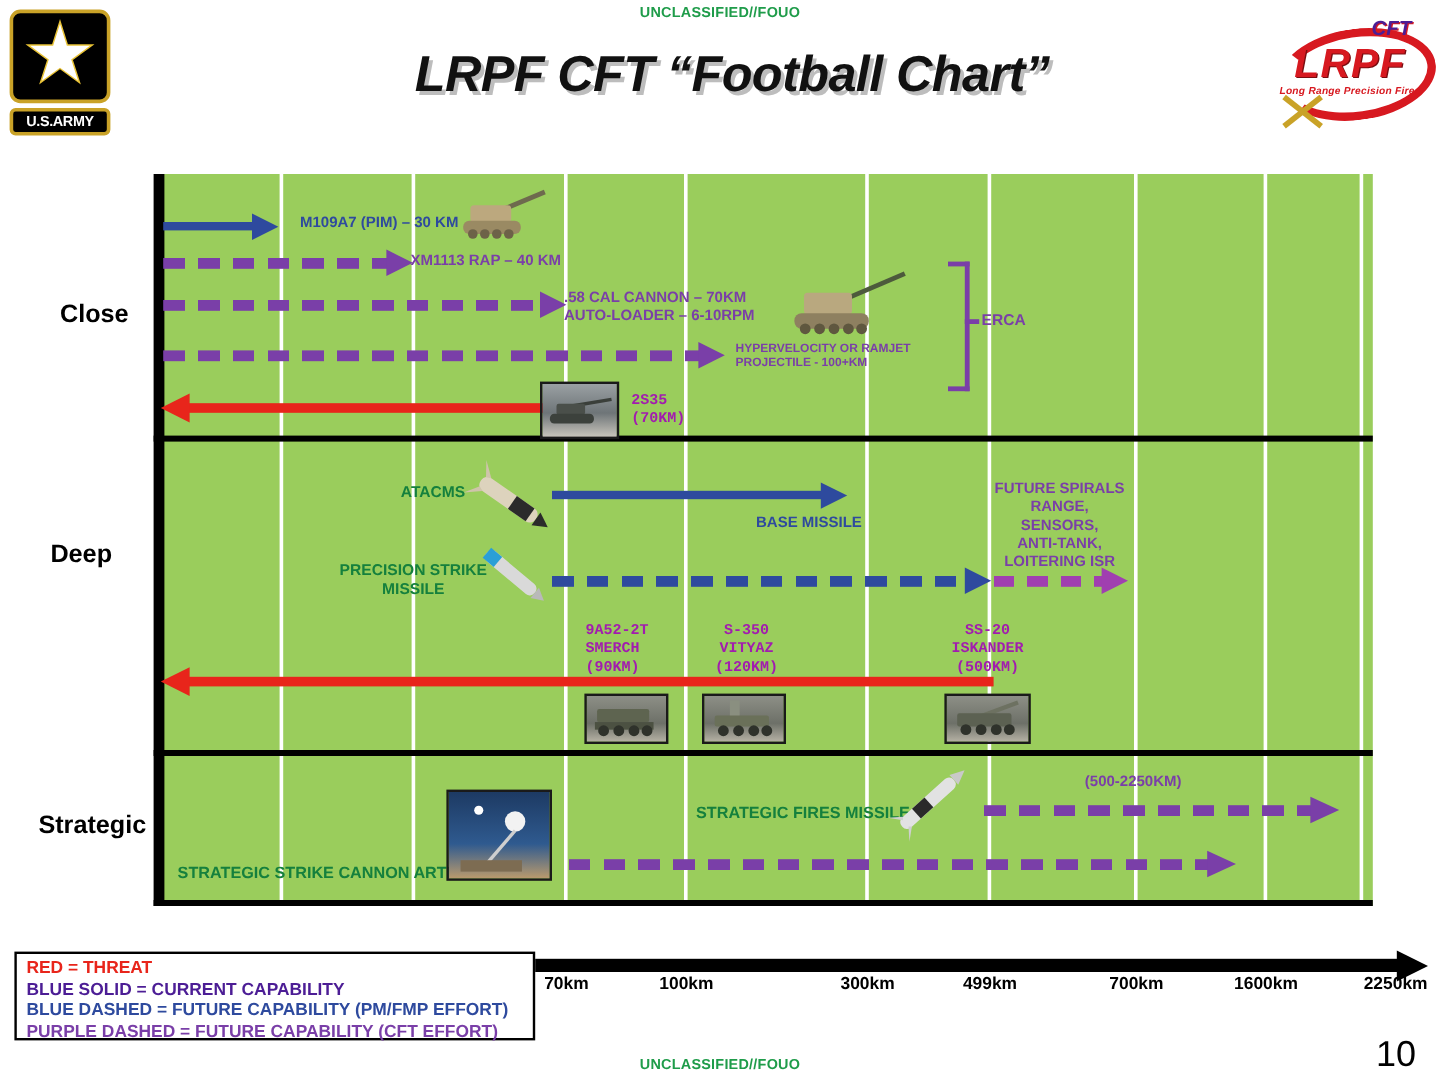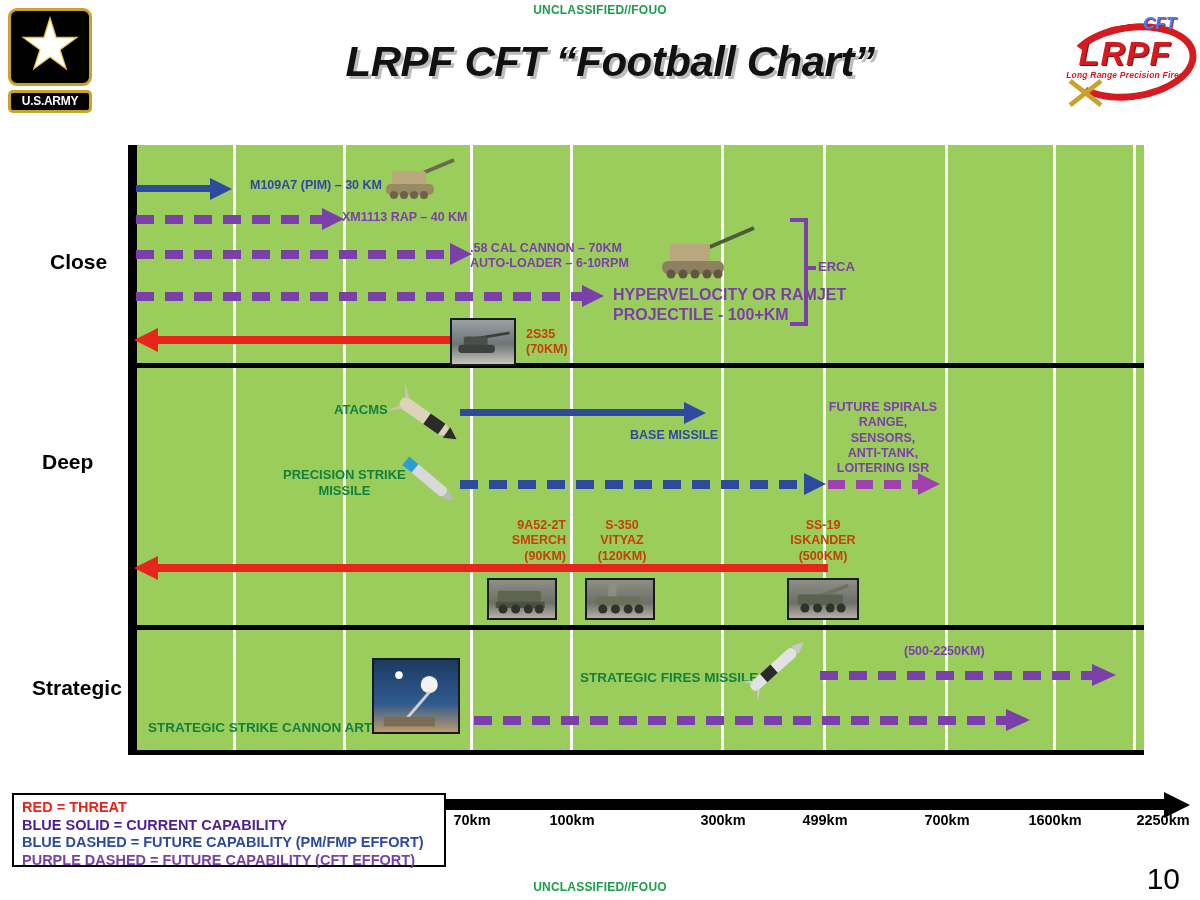--- a/index.html
+++ b/index.html
@@ -65,21 +65,21 @@
     letter-spacing:1px;line-height:34px;
     text-shadow:1px 1px 0 #7a0d10;
   }
   .lrpf-sub{
     position:absolute;left:6px;top:58px;width:128px;text-align:center;
     font-size:8.5px;font-weight:bold;font-style:italic;color:#d71920;
     letter-spacing:.2px;
   }
   .lrpf-cft{
     position:absolute;left:88px;top:2px;
-    font-size:17px;font-weight:bold;font-style:italic;color:#3b82f6;
+    font-size:17px;font-weight:bold;font-style:italic;color:#4c1d95;
     text-shadow:1px 1px 0 #d71920;
   }
   .lrpf-cross{
     position:absolute;left:12px;top:66px;width:38px;height:30px;
   }
 
   
   #chart-frame{left:128px;top:145px;width:1016px;height:610px;}
   .field{
     position:absolute;left:8px;top:0;width:1008px;height:610px;
@@ -117,21 +117,21 @@
   }
   .head-l{
     position:absolute;width:0;height:0;
     border-top:12px solid transparent;border-bottom:12px solid transparent;
   }
 
   
   .lbl{position:absolute;font-weight:bold;white-space:pre-line;line-height:1.22;}
   .lbl-blue{color:#2e4a9e;}
   .lbl-purple{color:#7a3fa8;}
-  .lbl-red{color:#c2410c;}
+  .lbl-red{color:#a21caf;font-family:Liberation Mono, monospace;}
   .lbl-black{color:#15803d;}
 
   
   .photo{position:absolute;background:#b9ad93;overflow:hidden;}
   .photo.bordered{border:2px solid #1a1a1a;box-sizing:border-box;}
   .ph-sky{background:linear-gradient(#1d3a63,#2f5a8f 60%,#b99a6d);}
   .ph-grey{background:linear-gradient(#9aa0a3,#6e7578 55%,#c8c4bb);}
   .ph-tan{background:linear-gradient(#cbbb96,#a8966f);}
   .ph-veh{background:linear-gradient(#8d8f86,#6d7068 60%,#b5b1a4);}
 
@@ -228,21 +228,21 @@
   <div class="shaft-dashed" style="left:0;top:3px;width:320px;background:repeating-linear-gradient(to right,#7a3fa8 0 18px,transparent 18px 29px);"></div>
   <div class="head-r" style="left:314px;top:-4px;border-left:22px solid #7a3fa8;"></div>
 </div>
 <div class="lbl lbl-purple abs" style="left:470px;top:241px;font-size:12.5px;">.58 CAL CANNON – 70KM
 AUTO-LOADER – 6-10RPM</div>
 
 <div class="abs" style="left:136px;top:289px;width:470px;height:16px;">
   <div class="shaft-dashed" style="left:0;top:3px;width:452px;background:repeating-linear-gradient(to right,#7a3fa8 0 18px,transparent 18px 29px);"></div>
   <div class="head-r" style="left:446px;top:-4px;border-left:22px solid #7a3fa8;"></div>
 </div>
-<div class="lbl lbl-purple abs" style="left:613px;top:285px;font-size:16px;">HYPERVELOCITY OR RAMJET
+<div class="lbl lbl-purple abs" style="left:613px;top:285px;font-size:10px;">HYPERVELOCITY OR RAMJET
 PROJECTILE - 100+KM</div>
 
 <div class="abs" style="left:650px;top:222px;width:110px;height:62px;">
   <svg viewBox="0 0 110 62" width="110" height="62">
     <line x1="48" y1="30" x2="104" y2="6" stroke="#4d5a3c" stroke-width="4"></line>
     <rect x="20" y="22" width="40" height="18" rx="3" fill="#b9a87f"></rect>
     <rect x="12" y="39" width="62" height="13" rx="6" fill="#8e8060"></rect>
     <circle cx="21" cy="52" r="4.5" fill="#5f573f"></circle>
       <circle cx="33" cy="52" r="4.5" fill="#5f573f"></circle>
     <circle cx="45" cy="52" r="4.5" fill="#5f573f"></circle>
@@ -308,27 +308,27 @@
 </div>
 <div class="abs" style="left:828px;top:477px;width:118px;height:16px;">
   <div class="shaft-dashed" style="left:0;top:3px;width:94px;background:repeating-linear-gradient(to right,#a03fb0 0 17px,transparent 17px 28px);"></div>
   <div class="head-r" style="left:90px;top:-4px;border-left:22px solid #a03fb0;"></div>
 </div>
 <div class="lbl lbl-purple abs" style="left:828px;top:400px;font-size:12.5px;text-align:center;width:110px;">FUTURE SPIRALS
 RANGE, SENSORS,
 ANTI-TANK,
 LOITERING ISR</div>
 
-<div class="lbl lbl-red abs" style="left:488px;top:518px;font-size:12.5px;text-align:right;width:78px;">9A52-2T
+<div class="lbl lbl-red abs" style="left:488px;top:518px;font-size:12.5px;text-align:left;width:78px;">9A52-2T
 SMERCH
 (90KM)</div>
 <div class="lbl lbl-red abs" style="left:588px;top:518px;font-size:12.5px;text-align:center;width:68px;">S-350
 VITYAZ
 (120KM)</div>
-<div class="lbl lbl-red abs" style="left:783px;top:518px;font-size:12.5px;text-align:center;width:80px;">SS-19
+<div class="lbl lbl-red abs" style="left:783px;top:518px;font-size:12.5px;text-align:center;width:80px;">SS-20
 ISKANDER
 (500KM)</div>
 
 <div class="abs" style="left:134px;top:560px;width:694px;height:20px;">
   <div class="shaft-solid" style="left:22px;top:4px;width:672px;background:#e8251b;height:8px;"></div>
   <div class="head-l" style="left:0;top:-4px;border-right:24px solid #e8251b;"></div>
 </div>
 
 <div class="photo ph-veh bordered abs" style="left:487px;top:578px;width:70px;height:42px;">
   <svg viewBox="0 0 70 42" width="66" height="38">

